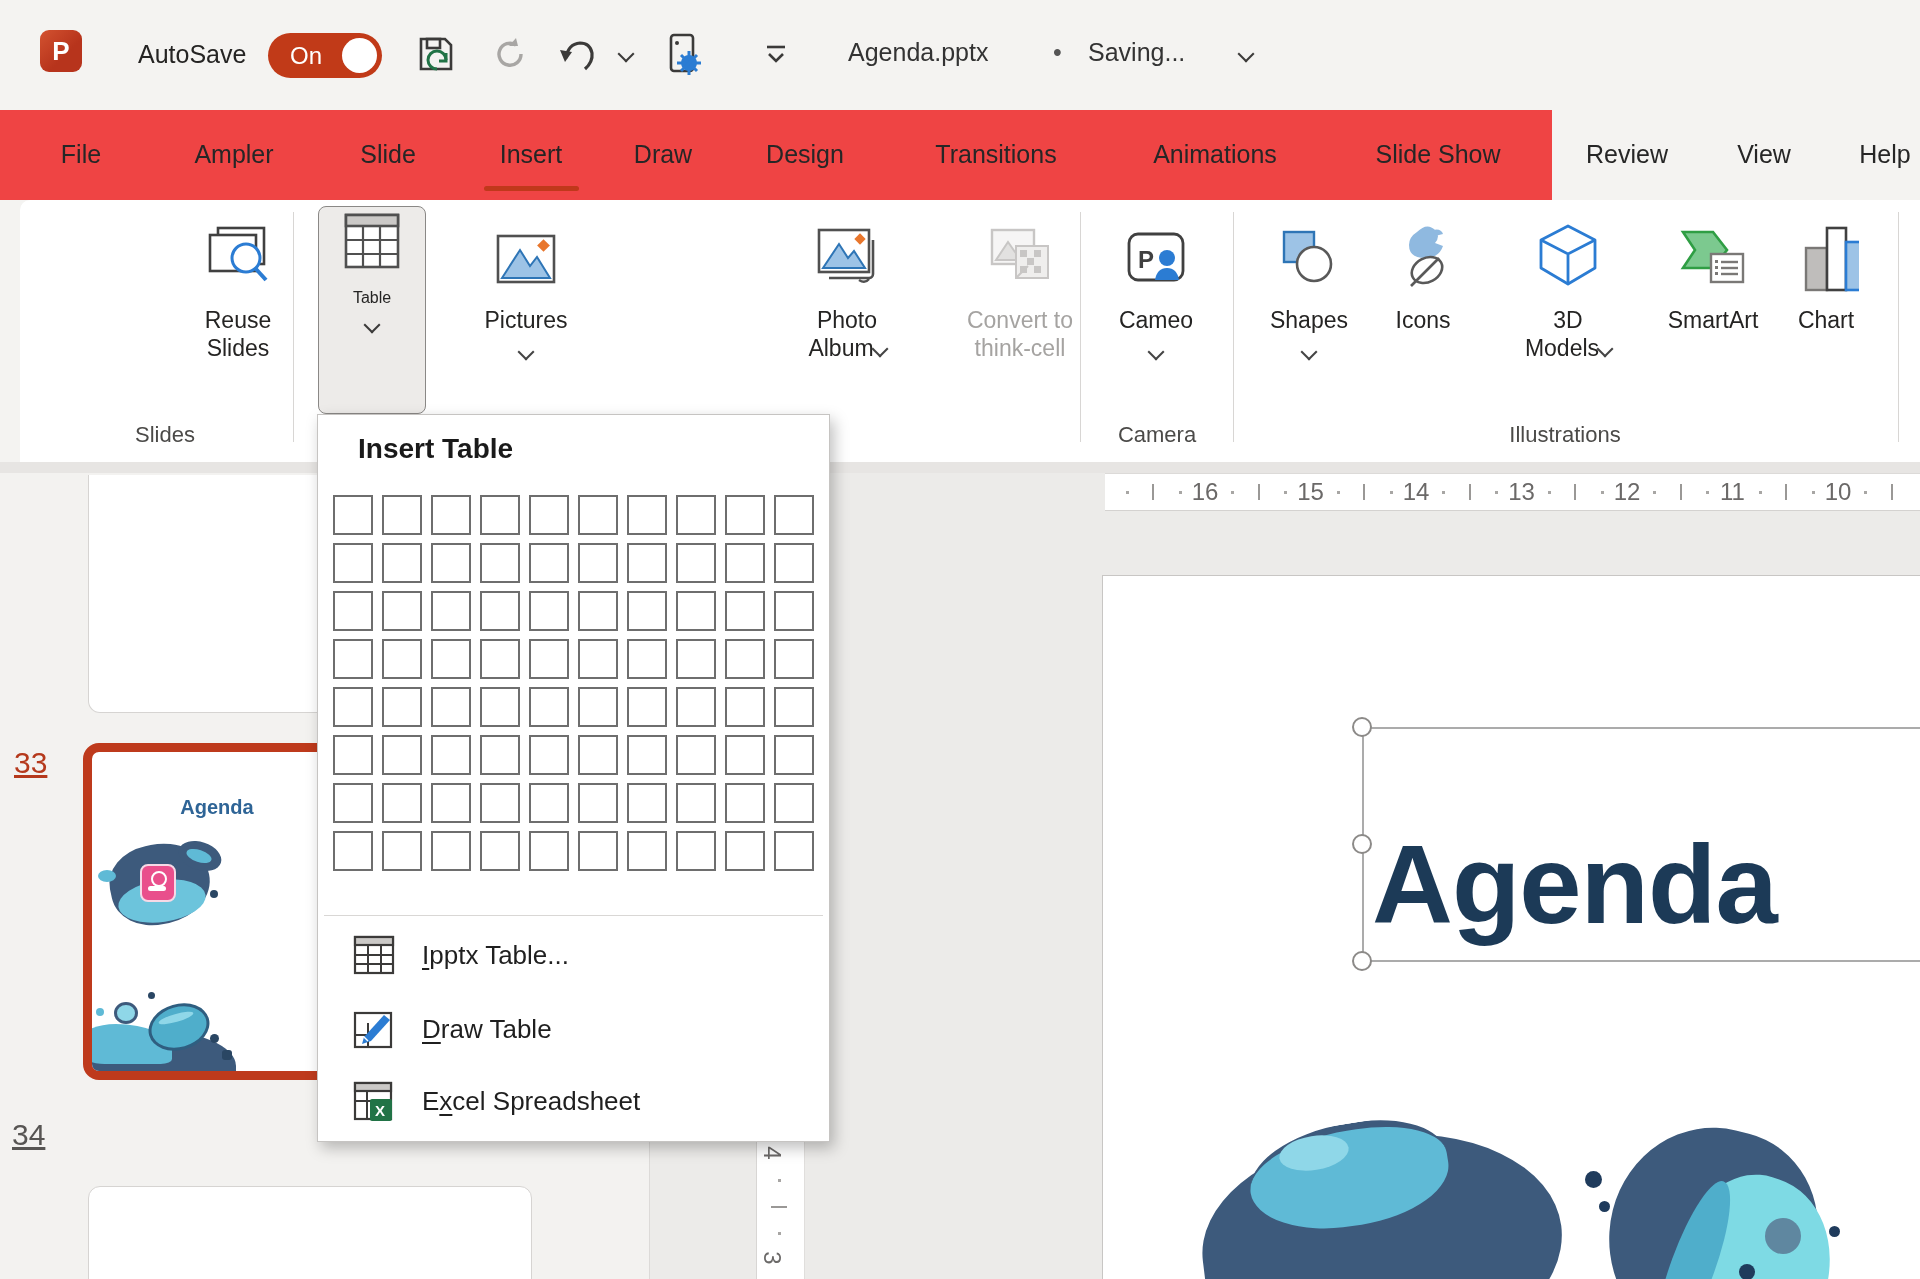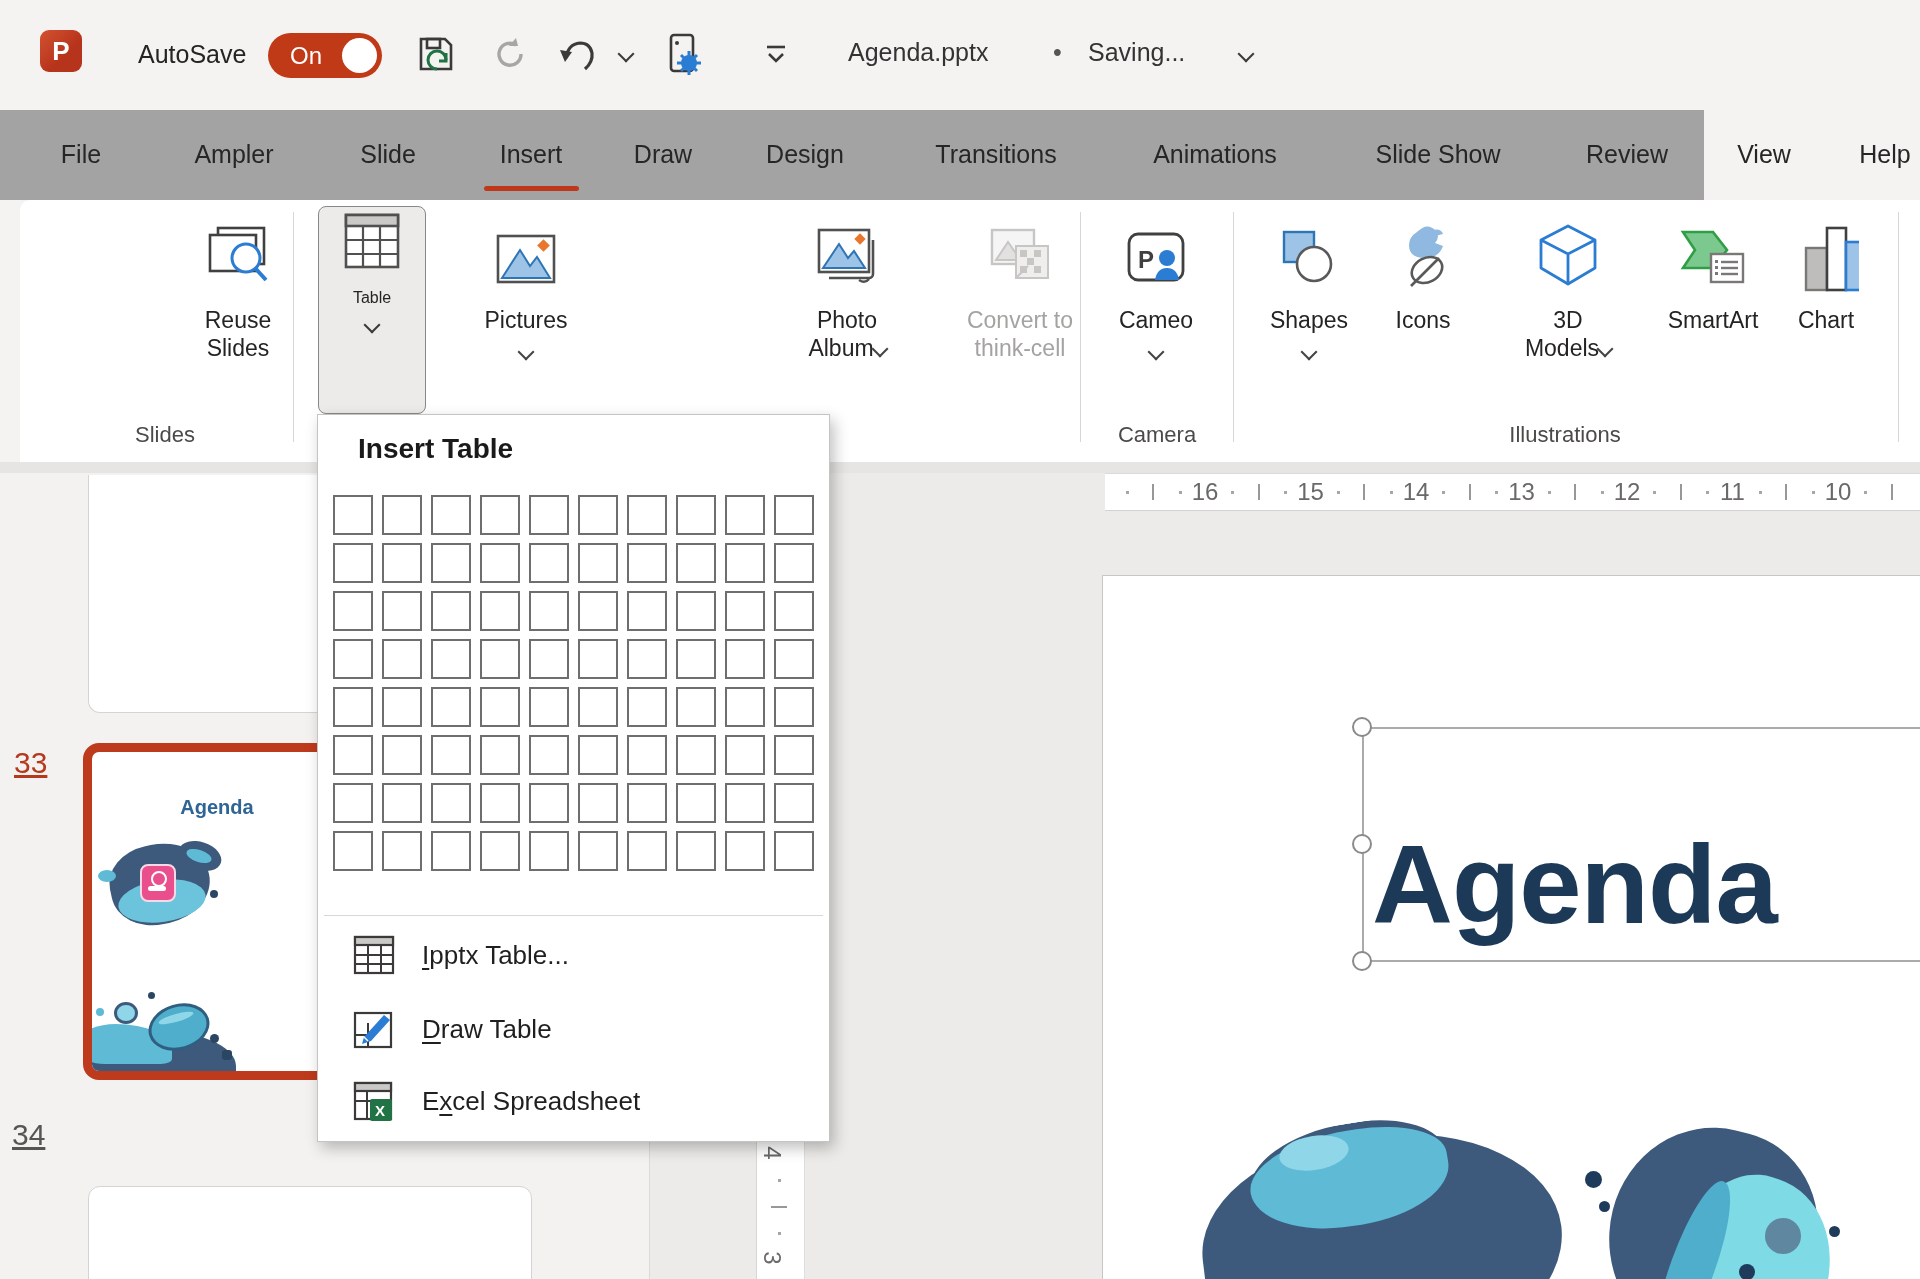--- a/index.html
+++ b/index.html
@@ -15,21 +15,21 @@
   .toggle{left:268px;top:33px;width:114px;height:45px;border-radius:23px;background:#C13A18;
     display:flex;align-items:center;}
   .toggle .on-txt{color:#fff;font-size:24px;margin-left:22px;}
   .toggle .knob{position:absolute;right:5px;top:5px;width:35px;height:35px;border-radius:50%;background:#fff;}
   .qat-icon{top:30px;width:48px;height:48px;display:flex;align-items:center;justify-content:center;}
   .title-text{top:38px;font-size:25px;color:#333;}
   .dot-sep{color:#555;}
   .chev{width:10px;height:10px;border-right:2.4px solid #3b3a39;border-bottom:2.4px solid #3b3a39;
     transform:rotate(45deg);display:inline-block;}
   
-  #tabsrow{left:0;top:110px;width:1704px;height:90px;background:#a3a3a3;}
+  #tabsrow{left:0;top:110px;width:1552px;height:90px;background:#ef4444;}
   .tab{position:absolute;top:24px;transform:translateX(-50%);font-size:25px;color:#262626;
     white-space:nowrap;padding:6px 4px;cursor:default;}
   .tab.active{color:#242424;}
   .tab-underline{position:absolute;left:484px;top:76px;width:95px;height:5px;background:#C0381B;border-radius:3px;}
   
   #ribbon{left:20px;top:200px;width:1900px;height:262px;background:#FFFFFF;
     border-top-left-radius:10px;border-bottom:1px solid #D0CECC;}
   #ribbon-shadow{left:0;top:462px;width:1920px;height:11px;background:#E7E5E3;}
   .vsep{position:absolute;top:12px;width:1px;height:230px;background:#D8D6D4;}
   .rbtn{position:absolute;top:8px;transform:translateX(-50%);display:flex;flex-direction:column;

